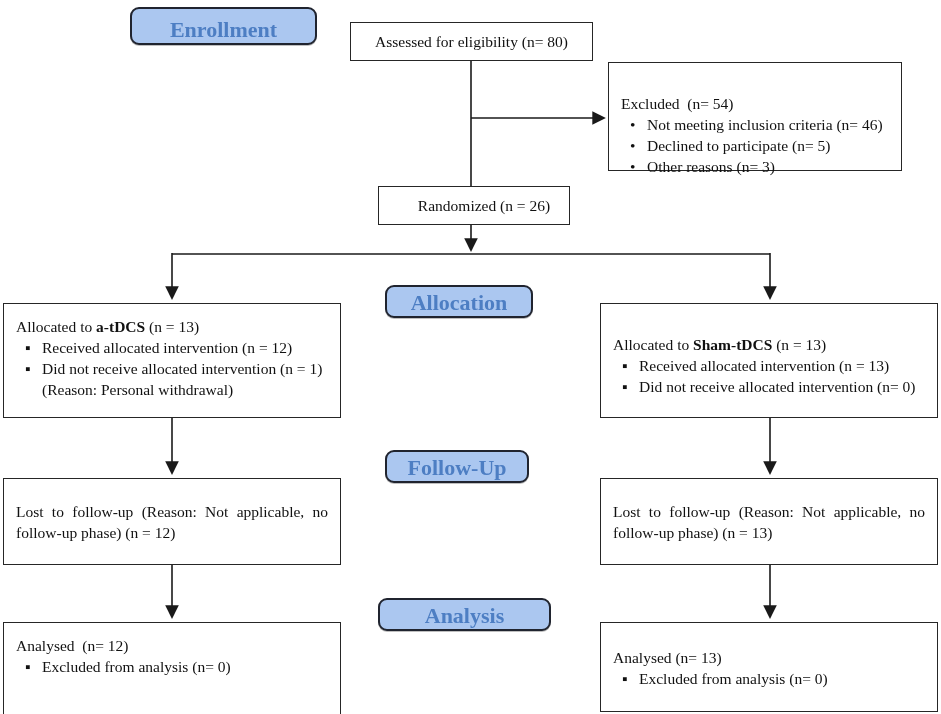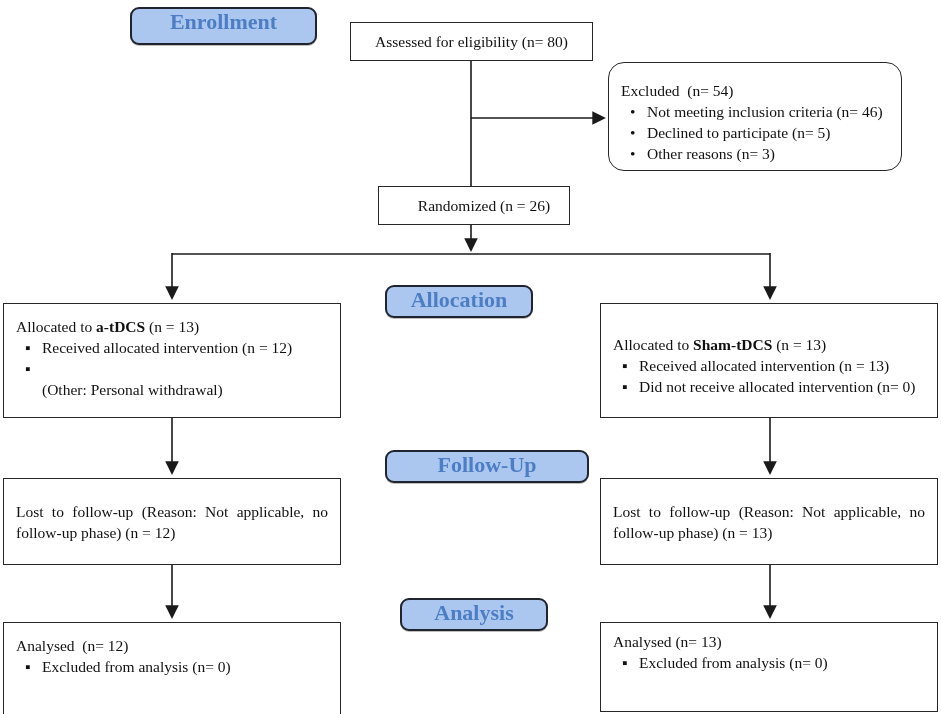--- a/index.html
+++ b/index.html
@@ -7,21 +7,21 @@
     position:relative; width:941px; height:714px; background:#ffffff;
     font-family:"Liberation Serif","DejaVu Serif",serif; color:#111111;
     overflow:hidden;
   }
   svg.connectors { position:absolute; left:0; top:0; width:941px; height:714px; z-index:0; }
   svg.connectors line, svg.connectors path.wire { stroke:#1a1a1a; stroke-width:1.6; fill:none; }
 
   .stage-label {
     position:absolute; z-index:2; box-sizing:border-box;
     background:#abc7f0; border:2px solid #20242f; border-radius:9px;
-    display:flex; align-items:flex-start; justify-content:center;
+    display:flex; align-items:flex-end; justify-content:center;
     font-weight:bold; font-size:22px; color:#4d7ec3;
     box-shadow:0 1px 0 rgba(0,0,0,0.25);
   }
   .node {
     position:absolute; z-index:1; box-sizing:border-box;
     background:#ffffff; border:1.6px solid #262626;
     font-size:15.5px; line-height:21px;
   }
   .node.center { display:flex; align-items:center; justify-content:center; text-align:center; }
   .node.listy { padding:0 12px; }
@@ -53,32 +53,32 @@
     <line x1="172" y1="565" x2="172" y2="617" marker-end="url(#arrow)"></line>
     <line x1="770" y1="565" x2="770" y2="617" marker-end="url(#arrow)"></line>
   </svg>
 
   <div class="stage-label" style="left:130px; top:7px; width:187px; height:38px;">
     <span>Enrollment</span>
   </div>
   <div class="stage-label" style="left:385px; top:285px; width:148px; height:33px;">
     <span>Allocation</span>
   </div>
-  <div class="stage-label" style="left:385px; top:450px; width:204px; height:33px;">
+  <div class="stage-label" style="left:385px; top:450px; width:144px; height:33px;">
     <span>Follow-Up</span>
   </div>
-  <div class="stage-label" style="left:400px; top:598px; width:148px; height:33px;">
+  <div class="stage-label" style="left:378px; top:598px; width:173px; height:33px;">
     <span>Analysis</span>
   </div>
 
   <div class="node center" style="left:350px; top:6px; width:243px; height:39px;margin-top:16px;">
     <span>Assessed for eligibility (n= 80)</span>
   </div>
 
-  <div class="node listy" style="left:608px; top:62px; width:294px; height:109px; padding-top:17px;border-radius:16px;">
+  <div class="node listy" style="left:608px; top:62px; width:294px; height:109px; padding-top:30px;">
     <div class="box-title">Excluded  (n= 54)</div>
     <div class="b-row">
       <span class="b-marker">•</span>
       <span>Not meeting inclusion criteria (n= 46)</span>
     </div>
     <div class="b-row">
       <span class="b-marker">•</span>
       <span>Declined to participate (n= 5)</span>
     </div>
     <div class="b-row">
@@ -92,22 +92,23 @@
   </div>
 
   <div class="node listy" style="left:3px; top:303px; width:338px; height:115px; padding-top:12px;">
     <div class="box-title"><span>Allocated to </span><b>a-tDCS</b><span> (n = 13)</span></div>
     <div class="b-row">
       <span class="b-marker">▪</span>
       <span>Received allocated intervention (n = 12)</span>
     </div>
     <div class="b-row">
       <span class="b-marker">▪</span>
+      <span>Did not receive allocated intervention (n = 1)</span>
     </div>
-    <div class="b-note">(Other: Personal withdrawal)</div>
+    <div class="b-note">(Reason: Personal withdrawal)</div>
   </div>
 
   <div class="node listy" style="left:600px; top:303px; width:338px; height:115px; padding-top:30px;">
     <div class="box-title"><span>Allocated to </span><b>Sham-tDCS</b><span> (n = 13)</span></div>
     <div class="b-row">
       <span class="b-marker">▪</span>
       <span>Received allocated intervention (n = 13)</span>
     </div>
     <div class="b-row">
       <span class="b-marker">▪</span>
@@ -124,21 +125,21 @@
   </div>
 
   <div class="node listy" style="left:3px; top:622px; width:338px; height:100px; padding-top:12px;">
     <div class="box-title">Analysed  (n= 12)</div>
     <div class="b-row">
       <span class="b-marker">▪</span>
       <span>Excluded from analysis (n= 0)</span>
     </div>
   </div>
 
-  <div class="node listy" style="left:600px; top:622px; width:338px; height:90px; padding-top:8px;">
+  <div class="node listy" style="left:600px; top:622px; width:338px; height:90px; padding-top:24px;">
     <div class="box-title">Analysed (n= 13)</div>
     <div class="b-row">
       <span class="b-marker">▪</span>
       <span>Excluded from analysis (n= 0)</span>
     </div>
   </div>
 
 </div>
 
 </body></html>

